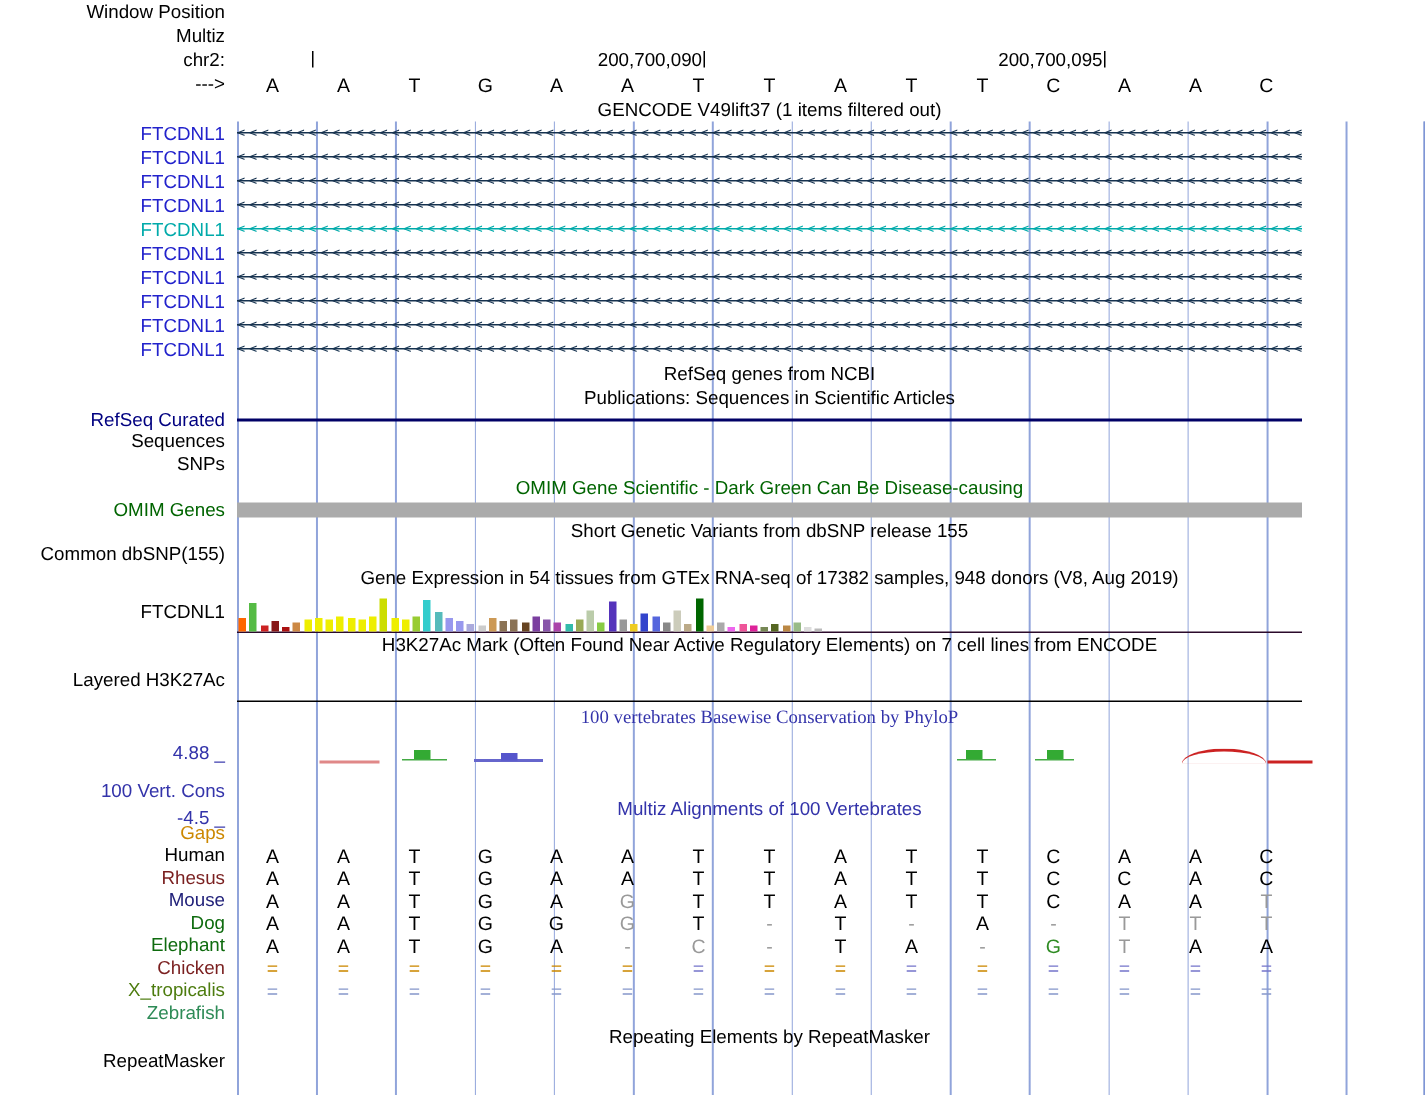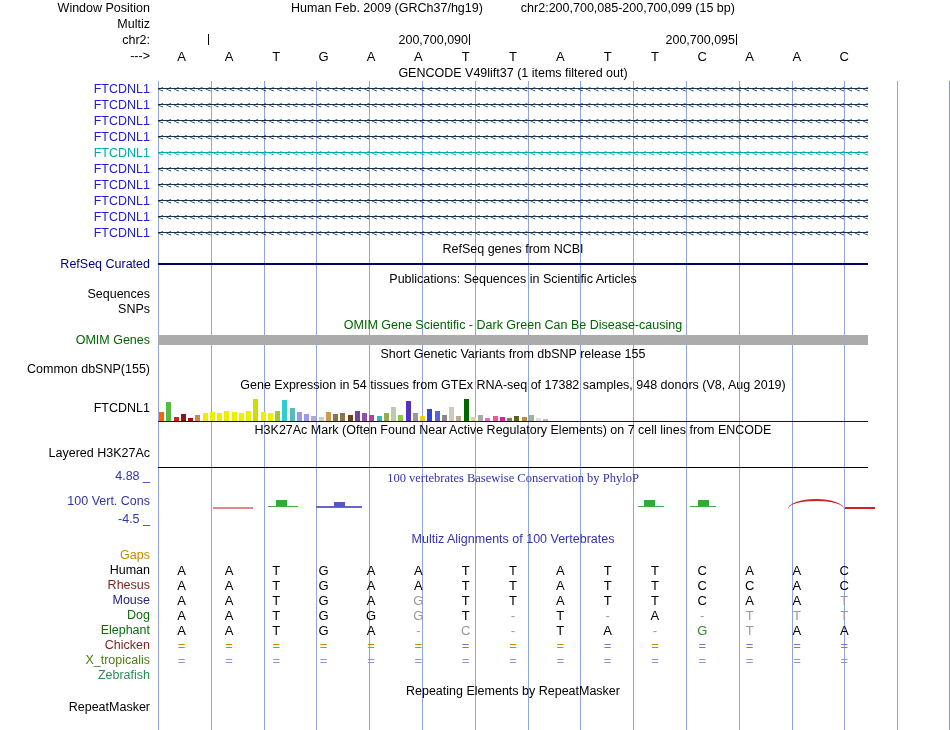--- a/index.html
+++ b/index.html
@@ -37,41 +37,35 @@
   
   .gene-rule { position:absolute; left:0; right:0; top:7px; height:1px; background:currentColor; }
   .gene-chevrons { position:absolute; left:0; right:0; top:0; height:16px; line-height:16px;
     overflow:hidden; white-space:nowrap; font-family:"DejaVu Sans Mono",monospace;
     font-size:9px; letter-spacing:2.5px; }
   .refseq-line { position:absolute; left:0; right:0; top:6px; height:2px; }
   .omim-bar { position:absolute; left:0; right:0; top:2px; height:10px; }
   .gtex-content { border-bottom:1px solid #2B0A2B; }
   .gtex-bar { position:absolute; bottom:0; width:5px; }
   .h3k-content { border-bottom:1px solid #000; }
-  .phylop-label { position:relative; height:62px; }
+  .phylop-label { position:relative; height:62px;margin-top:26px; }
   .phylop-label span { position:absolute; right:8px; line-height:13px; }
   .phylop-title { position:absolute; left:0; right:0; top:2px; line-height:16px; text-align:center; }
   .pmark { position:absolute; }
   .pmark.arc { background:transparent; border-top:2px solid; border-radius:50% 50% 0 0 / 100% 100% 0 0; }
 </style>
 </head>
 <body>
 
 <div class="browser">
 
   <div class="guidelines"></div>
 
   <div class="trow h16">
     <div class="label">Window Position</div>
-    <div class="content">
-      <div class="hdr-center">
-        <span>Human Feb. 2009 (GRCh37/hg19)</span>
-        <span>chr2:200,700,085-200,700,099 (15 bp)</span>
-      </div>
-    </div>
   </div>
 
   <div class="trow h16">
     <div class="label">Multiz</div>
   </div>
 
   <div class="trow h16">
     <div class="label">chr2:</div>
     <div class="content">
       <div class="ruler-tick" style="left:50px"></div>
@@ -183,31 +177,31 @@
         </div>
       </div>
     </div>
 
   <div class="trow h16">
     <div class="label"></div>
     <div class="content">
         <div class="title">RefSeq genes from NCBI</div>
       </div>
   </div>
+  <div class="trow h16">
+    <div class="label"></div>
+    <div class="content">
+        <div class="title">Publications: Sequences in Scientific Articles</div>
+      </div>
+  </div>
+
   <div class="trow h14">
     <div class="label" style="color: rgb(0, 0, 128);">RefSeq Curated</div>
     <div class="content">
         <div class="refseq-line" style="background: rgb(0, 0, 102);"></div>
-      </div>
-  </div>
-
-  <div class="trow h16">
-    <div class="label"></div>
-    <div class="content">
-        <div class="title">Publications: Sequences in Scientific Articles</div>
       </div>
   </div>
   <div class="trow h15">
     <div class="label">Sequences</div>
     <div class="content"></div>
   </div>
   <div class="trow h15">
     <div class="label">SNPs</div>
     <div class="content"></div>
   </div>

